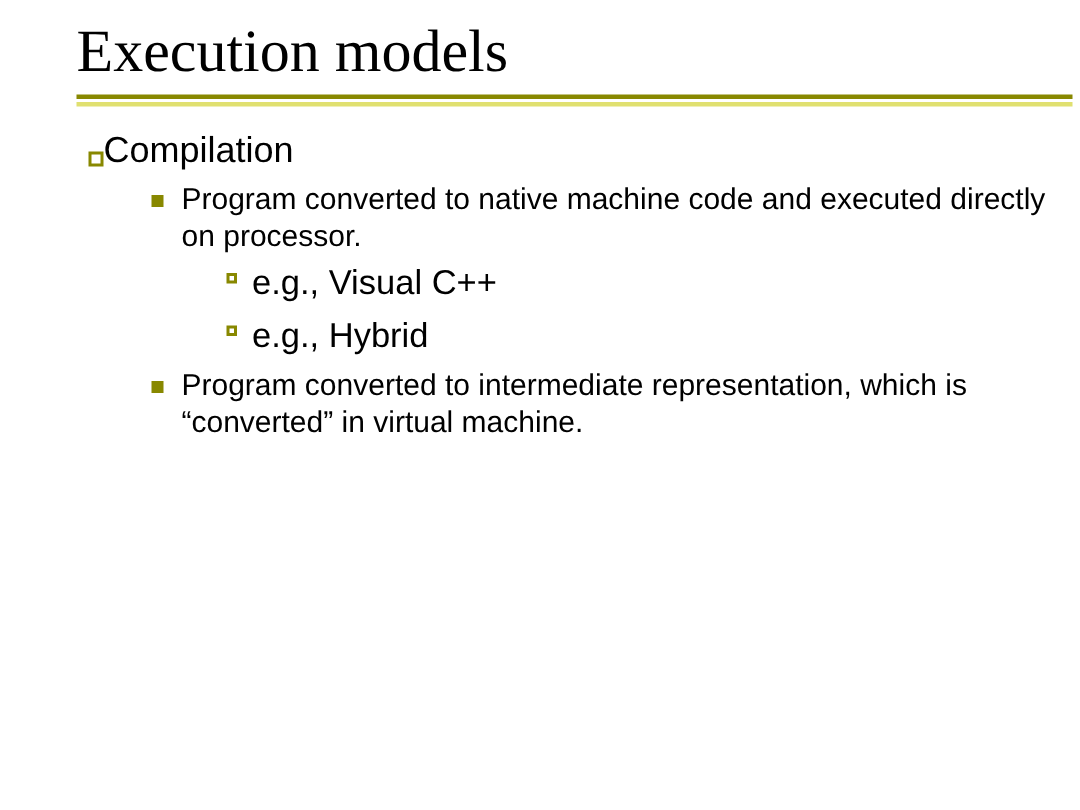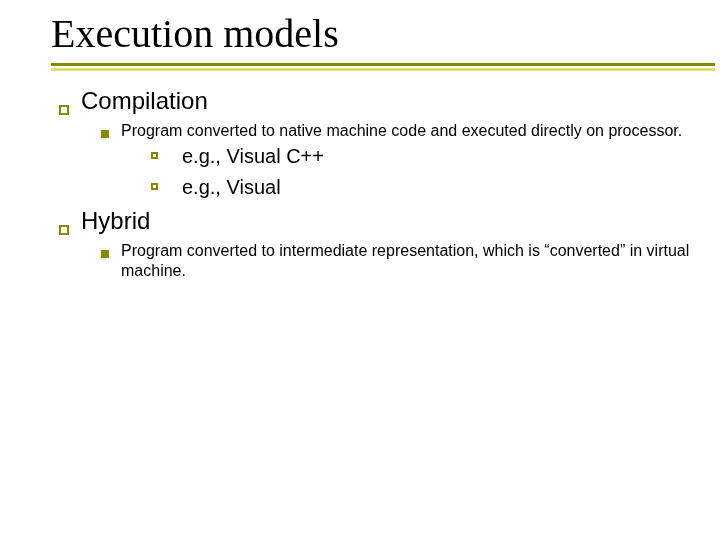--- a/index.html
+++ b/index.html
@@ -32,37 +32,36 @@
   }
   .rule-light {
     height: 3px;
     background: #e0e070;
     margin: 2px 0 16px 0;
   }
   .lvl1 {
     font-size: 24px;
     margin: 8px 0 6px 8px;
     display: flex;
-    align-items: flex-end;
-    gap: 12px;
+    align-items: center;
   }
   .lvl2 {
-    font-size: 16px;
+    font-size: 20px;
     margin: 4px 0 4px 50px;
     display: flex;
     align-items: flex-start;
     gap: 12px;
     line-height: 1.25;
   }
   .lvl3 {
-    font-size: 20px;
+    font-size: 23px;
     margin: 4px 0 8px 100px;
     display: flex;
     align-items: flex-start;
-    gap: 24px;
+    gap: 10px;
   }
   .bullet-sq-open {
     display: inline-block;
     width: 10px;
     height: 10px;
     border: 2px solid #888800;
     box-sizing: border-box;
     flex: 0 0 auto;
     margin-top: 10px;
   }
@@ -102,25 +101,21 @@
     <span class="bullet-sq-solid"></span>
     <span class="txt">Program converted to native machine code and executed directly on processor.</span>
   </div>
   <div class="lvl3">
     <span class="bullet-sq-tiny"></span>
     <span class="txt">e.g., Visual C++</span>
   </div>
 
   <div class="lvl3">
     <span class="bullet-sq-tiny"></span>
-    <span class="txt">e.g., Visual</span>
+    <span class="txt">e.g., Hybrid</span>
   </div>
 
-  <div class="lvl1">
-    <span class="bullet-sq-open"></span>
-    <span class="txt">Hybrid</span>
-  </div>
   <div class="lvl2">
     <span class="bullet-sq-solid"></span>
     <span class="txt">Program converted to intermediate representation, which is “converted” in virtual machine.</span>
   </div>
 
 </div>
 
 </body></html>

